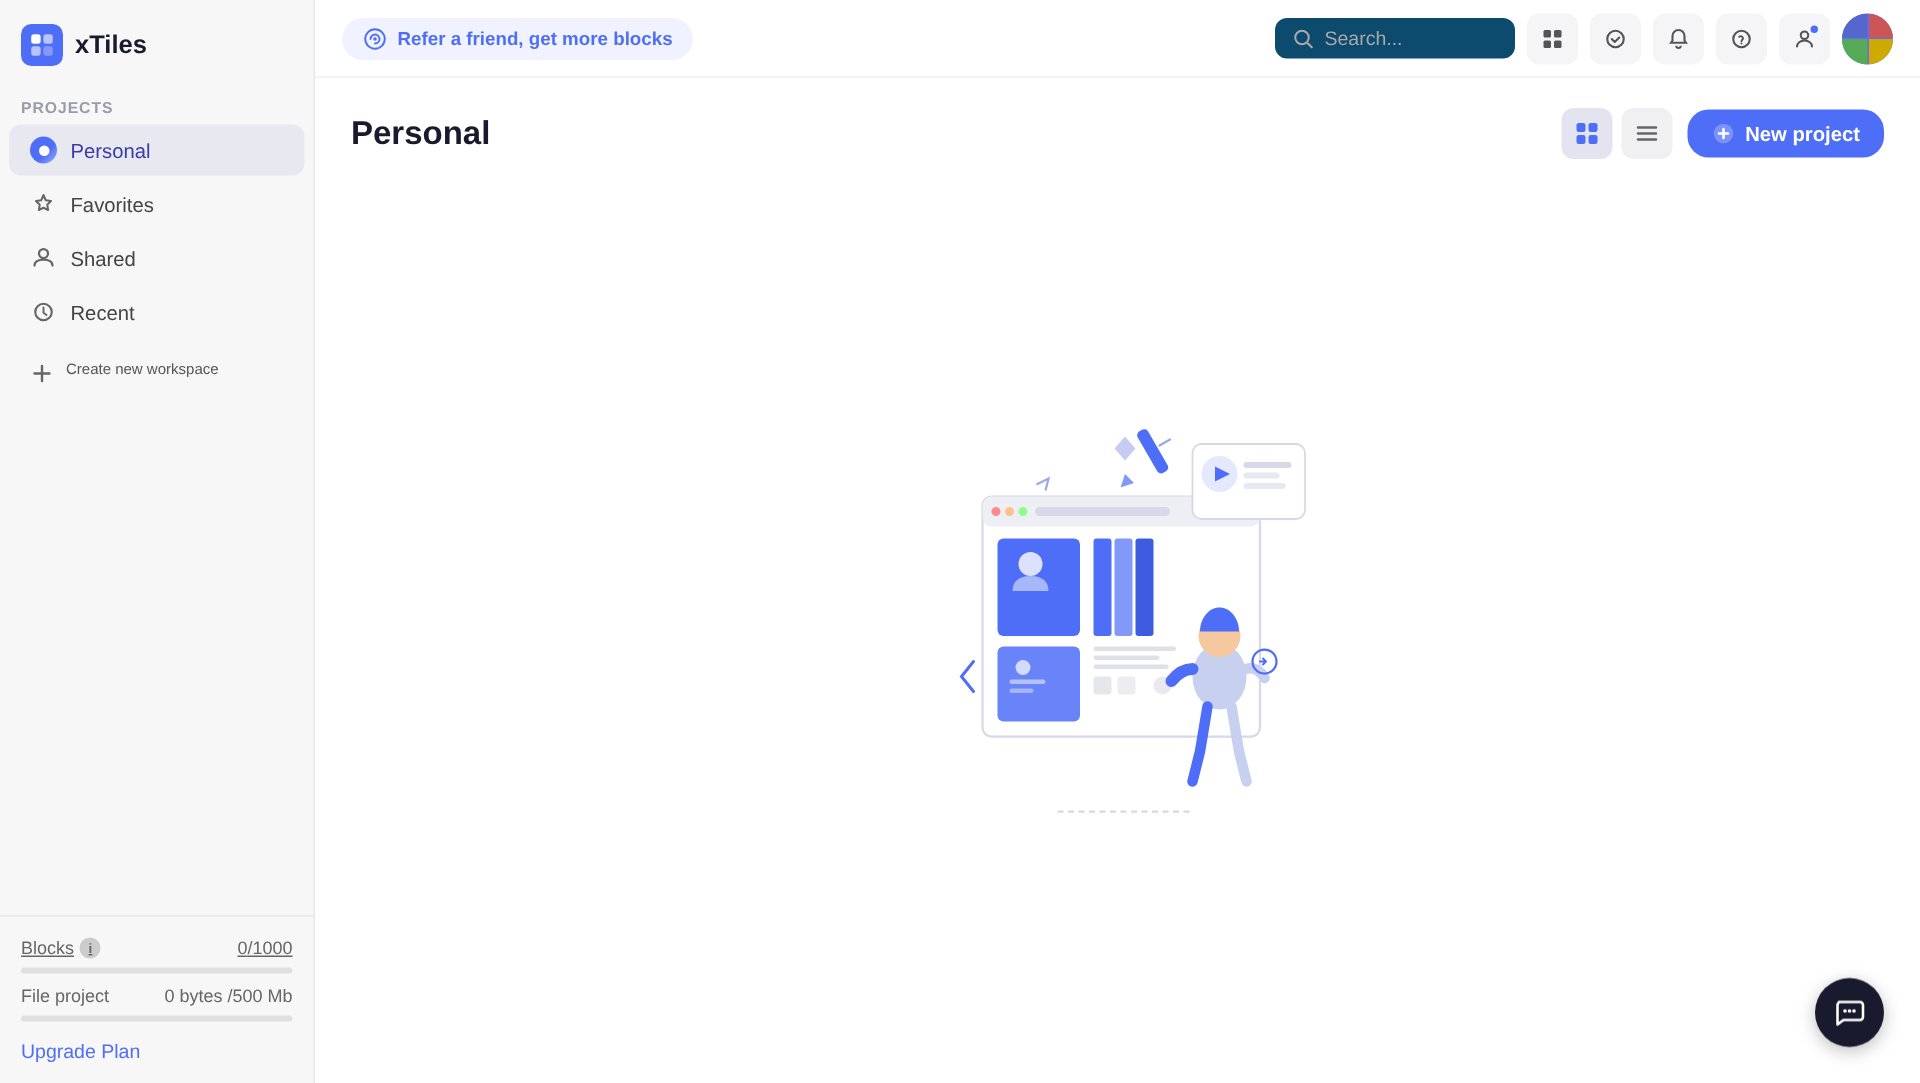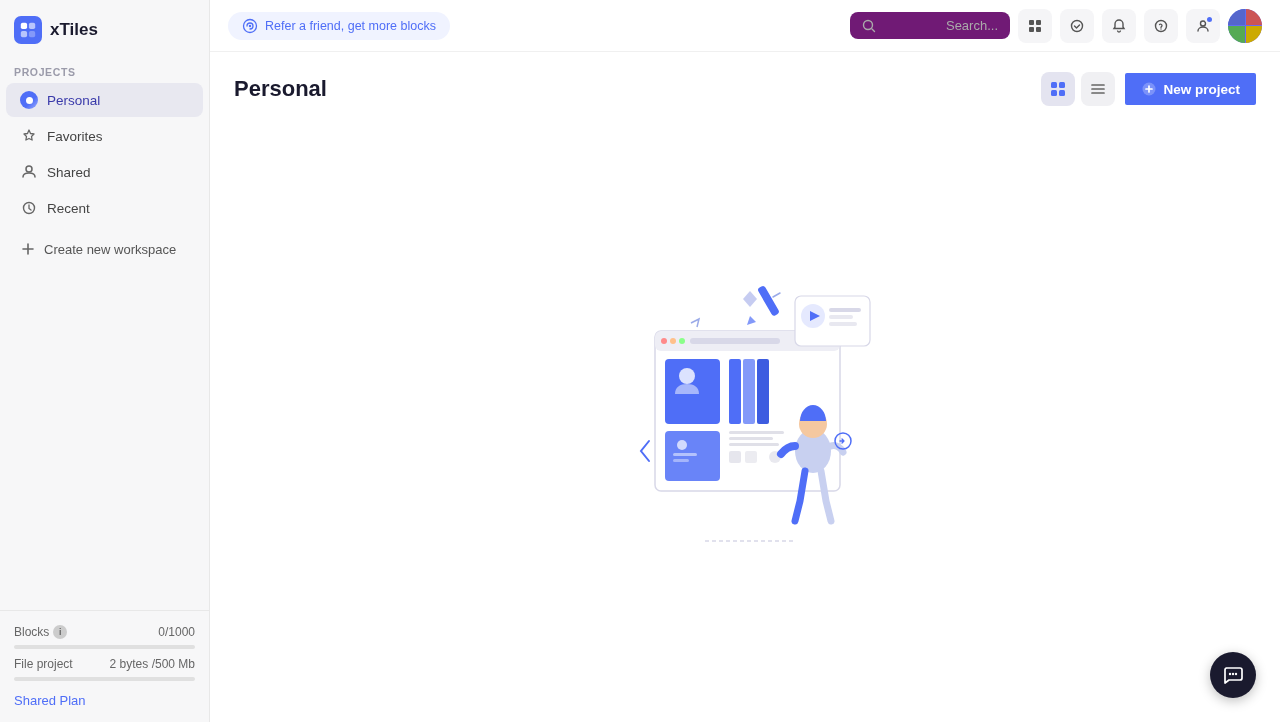--- a/index.html
+++ b/index.html
@@ -78,43 +78,44 @@
       border-radius: 50%;
       background: linear-gradient(135deg, #4f6ef7 60%, #a0b0ff);
       display: flex; align-items: center; justify-content: center;
     }
     .nav-icon-personal-dot {
       width: 7px; height: 7px; border-radius: 50%; background: #fff;
     }
 
     .create-workspace {
       display: flex;
-      align-items: center;
+      align-items: flex-start;
       gap: 8px;
       padding: 9px 14px;
       margin: 6px 6px 0;
       color: #555;
-      font-size: 13px;
+      font-size: 10px;
       cursor: pointer;
       border-radius: 8px;
     }
 
     .sidebar-bottom {
       margin-top: auto;
       padding: 10px 10px 6px;
       border-top: 1px solid #e8e8e8;
     }
 
     .blocks-row {
       display: flex;
       align-items: flex-start;
       justify-content: space-between;
       padding: 4px 4px 2px;
       font-size: 12px;
       color: #666;
+      text-decoration: underline;
     }
 
     .blocks-label { display: flex; align-items: center; gap: 4px; }
 
     .info-dot {
       width: 14px; height: 14px; border-radius: 50%; background: #ccc;
       display: flex; align-items: center; justify-content: center;
       font-size: 9px; color: #666; font-weight: bold;
     }
 
@@ -190,42 +191,41 @@
 
     .refer-badge {
       display: flex;
       align-items: center;
       gap: 7px;
       background: #f0f3ff;
       border-radius: 20px;
       padding: 6px 14px;
       font-size: 12.5px;
       color: #4f6ef7;
-      font-weight: 400;
+      font-weight: 700;
       cursor: pointer;
     }
 
     .topbar-right {
       display: flex;
       align-items: center;
       gap: 8px;
     }
 
     .search-bar {
       display: flex;
       align-items: center;
       gap: 7px;
-      background: #701a75;
+      background: #0c4a6e;
       border-radius: 8px;
       padding: 6px 12px;
       font-size: 13px;
       color: #aaa;
       width: 160px;
       cursor: text;
-      justify-content: space-between;
     }
 
     .topbar-icon-btn {
       width: 34px; height: 34px;
       display: flex; align-items: center; justify-content: center;
       border-radius: 8px;
       cursor: pointer;
       color: #666;
       background: #f5f5f7;
     }
@@ -279,21 +279,21 @@
       background: #f0f0f3;
     }
     .view-btn.active { background: #e4e4f0; color: #4f6ef7; }
 
     .new-project-btn {
       display: flex;
       align-items: center;
       gap: 6px;
       background: #4f6ef7;
       color: #fff;
-      border-radius: 2px;
+      border-radius: 14px;
       padding: 8px 16px;
       font-size: 13.5px;
       font-weight: 600;
       cursor: pointer;
       border: none;
     }
 
     
     #main-content {
       flex: 1;
@@ -407,28 +407,28 @@
         <span>0</span><span>/1000</span>
       </span>
     </div>
     <div class="progress-bar">
       <div class="progress-fill" style="width:0%"></div>
     </div>
 
     <div class="file-uploads-row">
       <span>File project</span>
       <span>
-        <span>2 bytes</span> <span>/500 Mb</span>
+        <span>0 bytes</span> <span>/500 Mb</span>
       </span>
     </div>
     <div class="file-progress-bar">
       <div class="progress-fill" style="width:0%"></div>
     </div>
 
-    <a class="upgrade-link">Shared Plan</a>
+    <a class="upgrade-link">Upgrade Plan</a>
 
   </div>
 </div>
 
 <div id="main">
 
   <div id="topbar">
     <div class="refer-badge">
       <svg width="16" height="16" viewBox="0 0 16 16" fill="none">
         <circle cx="8" cy="8" r="6.5" stroke="#4f6ef7" stroke-width="1.3"></circle>

